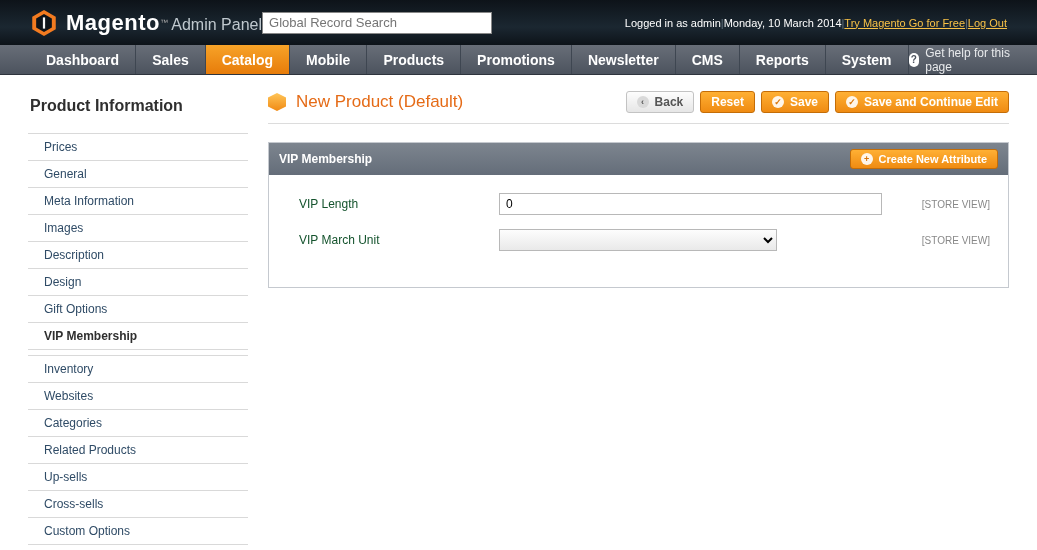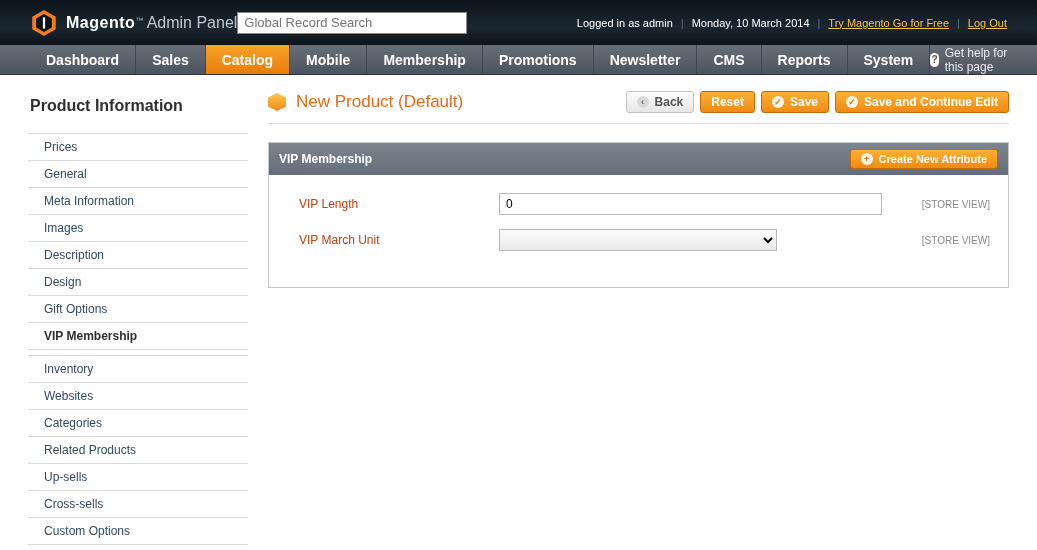--- a/index.html
+++ b/index.html
@@ -19,21 +19,21 @@
     display: flex;
     align-items: center;
     color: #fff;
   }
   .logo {
     display: flex;
     align-items: center;
     gap: 8px;
   }
   .logo-text1 {
-    font-size: 16px;
+    font-size: 22px;
     font-weight: bold;
     color: #fff;
     letter-spacing: 0.5px;
   }
   .logo-tm { font-size: 8px; vertical-align: super; color: #aaa; }
   .logo-text2 {
     font-size: 16px;
     color: #bfc8ce;
   }
   .search-box {
@@ -43,21 +43,21 @@
     border: 1px solid #888;
     font-size: 13px;
     color: #701a75;
   }
   .top-links {
     margin-left: auto;
     font-size: 11px;
     color: #fff;
     display: flex;
     align-items: flex-end;
-    gap: 8px;
+    gap: 0;
   }
   .top-links .sep { color: #61707c; }
   .top-links a { color: #f9c246; text-decoration: underline; cursor: pointer; }
 
   
   .nav {
     background: linear-gradient(#686e78, #4c535e);
     display: flex;
     align-items: stretch;
     padding-left: 30px;
@@ -214,21 +214,21 @@
     padding: 18px 18px 22px 30px;
     background: #fff;
   }
   .form-row {
     display: flex;
     align-items: center;
     margin-bottom: 14px;
   }
   .form-label {
     width: 200px;
-    color: #c2410c;
+    color: #14532d;
     font-size: 12px;
   }
   .form-input {
     flex: 1;
     height: 22px;
     padding: 2px 6px;
     border: 1px solid #b8b8b8;
     font-size: 12px;
     background: #fff;
   }
@@ -270,21 +270,21 @@
     <span class="sep">|</span>
     <a>Log Out</a>
   </div>
 </div>
 
 <div class="nav">
   <div class="nav-item">Dashboard</div>
   <div class="nav-item">Sales</div>
   <div class="nav-item active">Catalog</div>
   <div class="nav-item">Mobile</div>
-  <div class="nav-item">Membership</div>
+  <div class="nav-item">Products</div>
   <div class="nav-item">Promotions</div>
   <div class="nav-item">Newsletter</div>
   <div class="nav-item">CMS</div>
   <div class="nav-item">Reports</div>
   <div class="nav-item">System</div>
   <div class="nav-help">
     <span class="help-icon">?</span>
     <span>Get help for this page</span>
   </div>
 </div>

